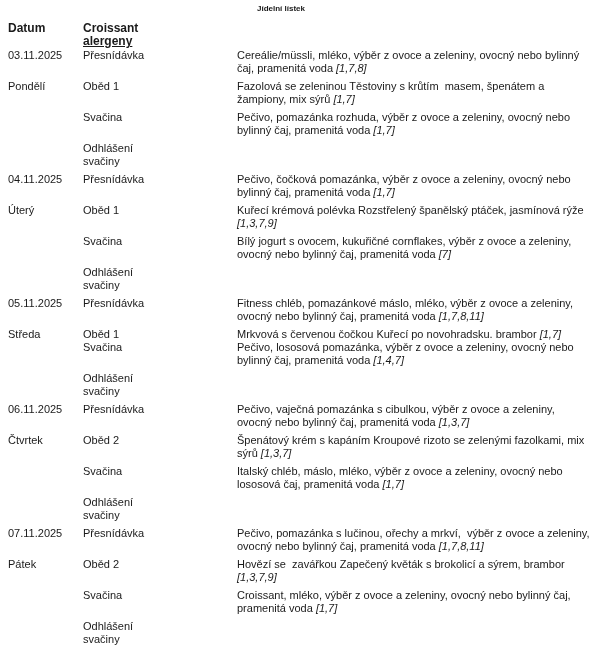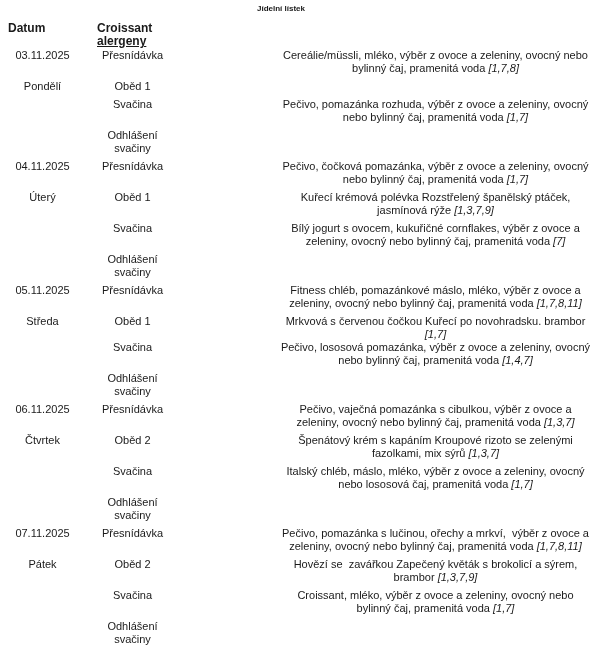--- a/index.html
+++ b/index.html
@@ -10,32 +10,32 @@
     color: #1a1a1a;
   }
   .page { padding: 3px 8px 0 8px; border-radius: 26px; }
   .doc-title {
     text-align: center; font-size: 8px; font-weight: bold;
     margin: 1px 38px 9px 0; color: #1a1a1a;
   }
   .hdr-row, .row {
     display: grid;
     grid-template-columns: 75px 77px 77px 1fr;
-    column-gap: 14px;
+    column-gap: 0;
   }
   .hdr-row { margin-bottom: 1px; }
   .hdr-cell { font-size: 12px; font-weight: bold; line-height: 13px; }
   .hdr-underline { text-decoration: underline; }
   .cell { font-size: 11px; line-height: 13px; padding-right: 6px; }
   .desc { padding-right: 0; }
   .desc-text { white-space: pre-wrap; }
   .allergens { font-style: italic; font-size: 11px; }
   .row { margin-bottom: 5px; }
   .row.tight { margin-bottom: 0; }
-  .day-block { margin-bottom: 3px; text-align: center; }
+  .day-block { margin-bottom: 3px; }
 </style>
 </head>
 <body>
 
 <div class="page">
 
   <div class="doc-title">Jídelní lístek</div>
 
   <div class="hdr-row">
     <div class="hdr-cell">Datum</div>
@@ -50,20 +50,21 @@
     <div class="row">
       <div class="cell">03.11.2025</div>
       <div class="cell">Přesnídávka</div>
       <div class="cell"></div>
       <div class="cell desc"><span class="desc-text">Cereálie/müssli, mléko, výběr z ovoce a zeleniny, ovocný nebo bylinný čaj, pramenitá voda</span> <span class="allergens">[1,7,8]</span></div>
     </div>
     <div class="row">
       <div class="cell">Pondělí</div>
       <div class="cell">Oběd 1</div>
       <div class="cell"></div>
+      <div class="cell desc"><span class="desc-text">Fazolová se zeleninou Těstoviny s krůtím  masem, špenátem a žampiony, mix sýrů</span> <span class="allergens">[1,7]</span></div>
     </div>
     <div class="row">
       <div class="cell"></div>
       <div class="cell">Svačina</div>
       <div class="cell"></div>
       <div class="cell desc"><span class="desc-text">Pečivo, pomazánka rozhuda, výběr z ovoce a zeleniny, ovocný nebo bylinný čaj, pramenitá voda</span> <span class="allergens">[1,7]</span></div>
     </div>
     <div class="row">
       <div class="cell"></div>
       <div class="cell">Odhlášení svačiny</div>

